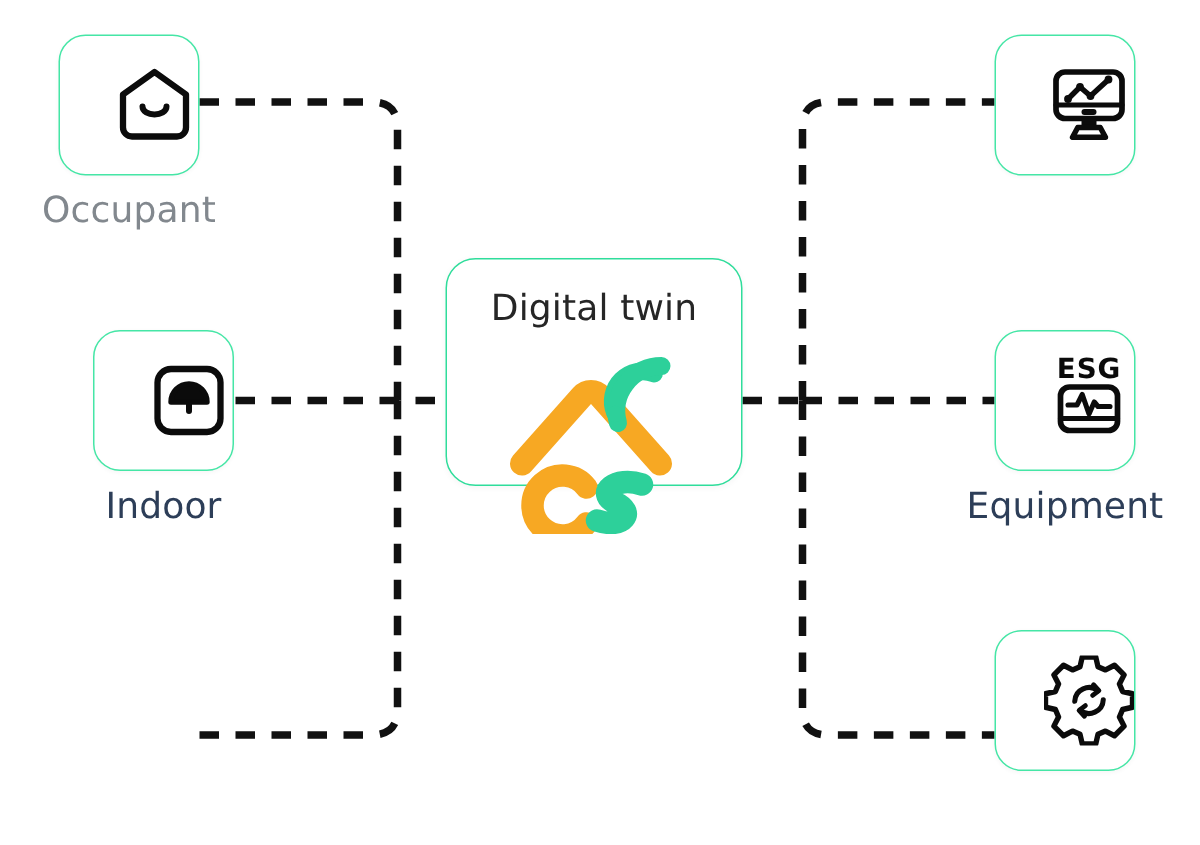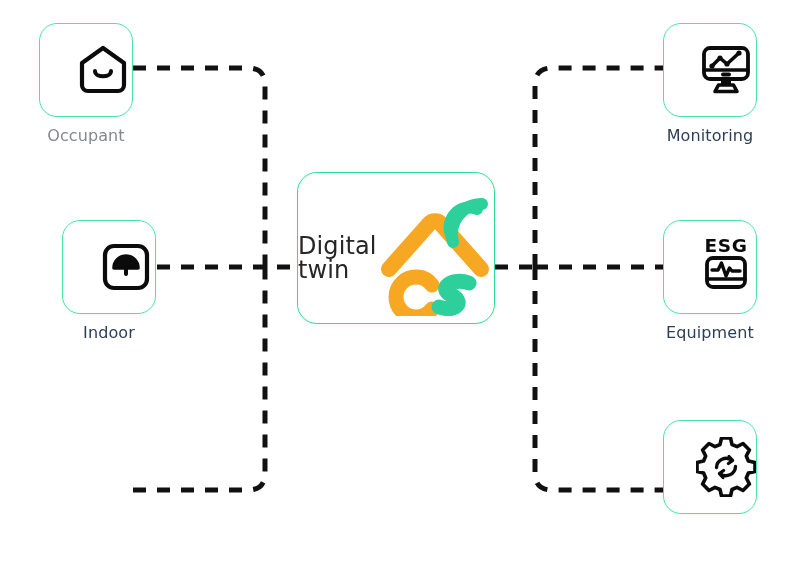--- a/index.html
+++ b/index.html
@@ -41,40 +41,40 @@
     border: 1.6px solid #45e6a6;
     background: #ffffff;
     display: flex;
     align-items: center;
     justify-content: flex-end;
     box-shadow: 0 1px 3px rgba(0,0,0,0.035);
   }
   .node-box svg { display: block; }
   .node-label {
     margin-top: 11px;
-    font-size: 16px;
+    font-size: 24px;
     letter-spacing: 0.1px;
     white-space: nowrap;
     line-height: 1;
   }
   .label-gray { color: #82888e; }
   .label-navy { color: #2d3e58; }
 
   
   #center-card {
     position: absolute;
     left: 297px;
     top: 172px;
     width: 198px;
     height: 152px;
     border-radius: 20px;
     border: 1.8px solid #2fdd9b;
     background: #ffffff;
     display: flex;
-    flex-direction: row;
+    flex-direction: column;
     align-items: center;
     box-shadow: 0 1px 4px rgba(0,0,0,0.04);
   }
   #center-title {
     margin-top: 20px;
     font-size: 24px;
     color: #262626;
     line-height: 1;
     letter-spacing: 0.1px;
   }
@@ -168,21 +168,20 @@
           <circle cx="16" cy="26" r="2.6" fill="#0b0b0b" stroke="none"></circle>
           <circle cx="24" cy="18" r="2.6" fill="#0b0b0b" stroke="none"></circle>
           <circle cx="31" cy="24" r="2.6" fill="#0b0b0b" stroke="none"></circle>
           <circle cx="43" cy="13" r="2.6" fill="#0b0b0b" stroke="none"></circle>
           <path d="M27 34.6 H33" stroke-width="4"></path>
           <path d="M25 39 H35 V45 H25 Z" fill="#0b0b0b" stroke="none"></path>
           <path d="M19 51.5 H41 L37.5 45 H22.5 Z" stroke-width="3.6"></path>
         </svg>
       </span>
     </div>
-    <div class="node-label label-navy" style="color: rgb(45, 62, 88);">Monitoring</div>
   </div>
 
   <div class="node" style="left:663px; top:220px;">
     <div class="node-box" style="border-color: rgb(69, 230, 166);">
       <span>
         <svg width="60" height="60" viewBox="0 0 60 60" fill="none" stroke="#0b0b0b" stroke-width="3.8" stroke-linecap="round" stroke-linejoin="round">
           <text class="esg-text" x="30" y="15" text-anchor="middle" stroke="none">ESG</text>
           <rect x="11" y="21" width="38" height="29" rx="6"></rect>
           <path d="M11 42 H49" stroke-width="3.4"></path>
           <path d="M16 33 H22 L25.5 26 L30 39 L33.5 31 L36 34 H44" stroke-width="3.4"></path>

